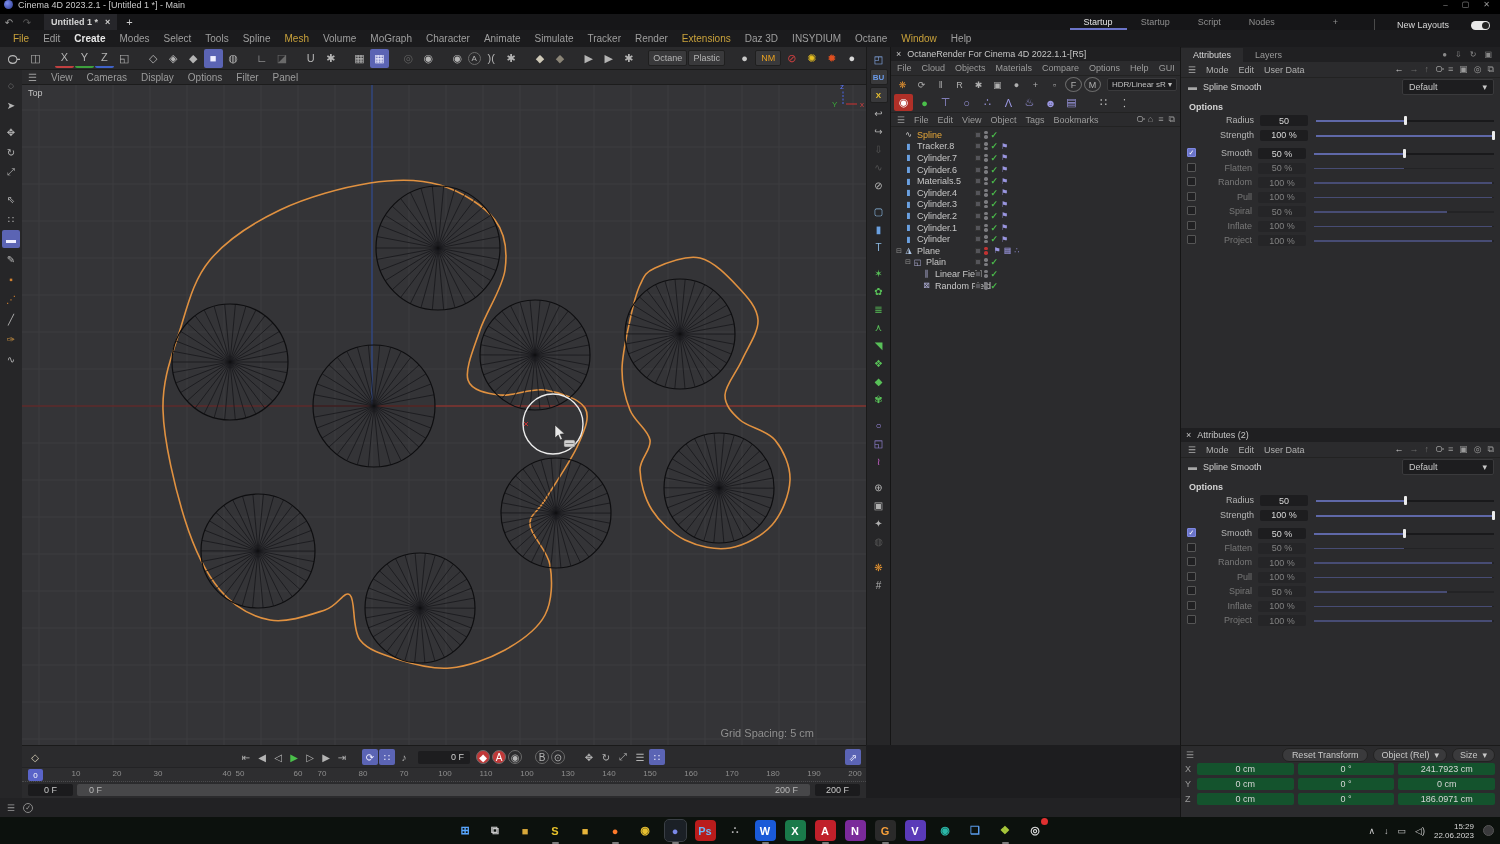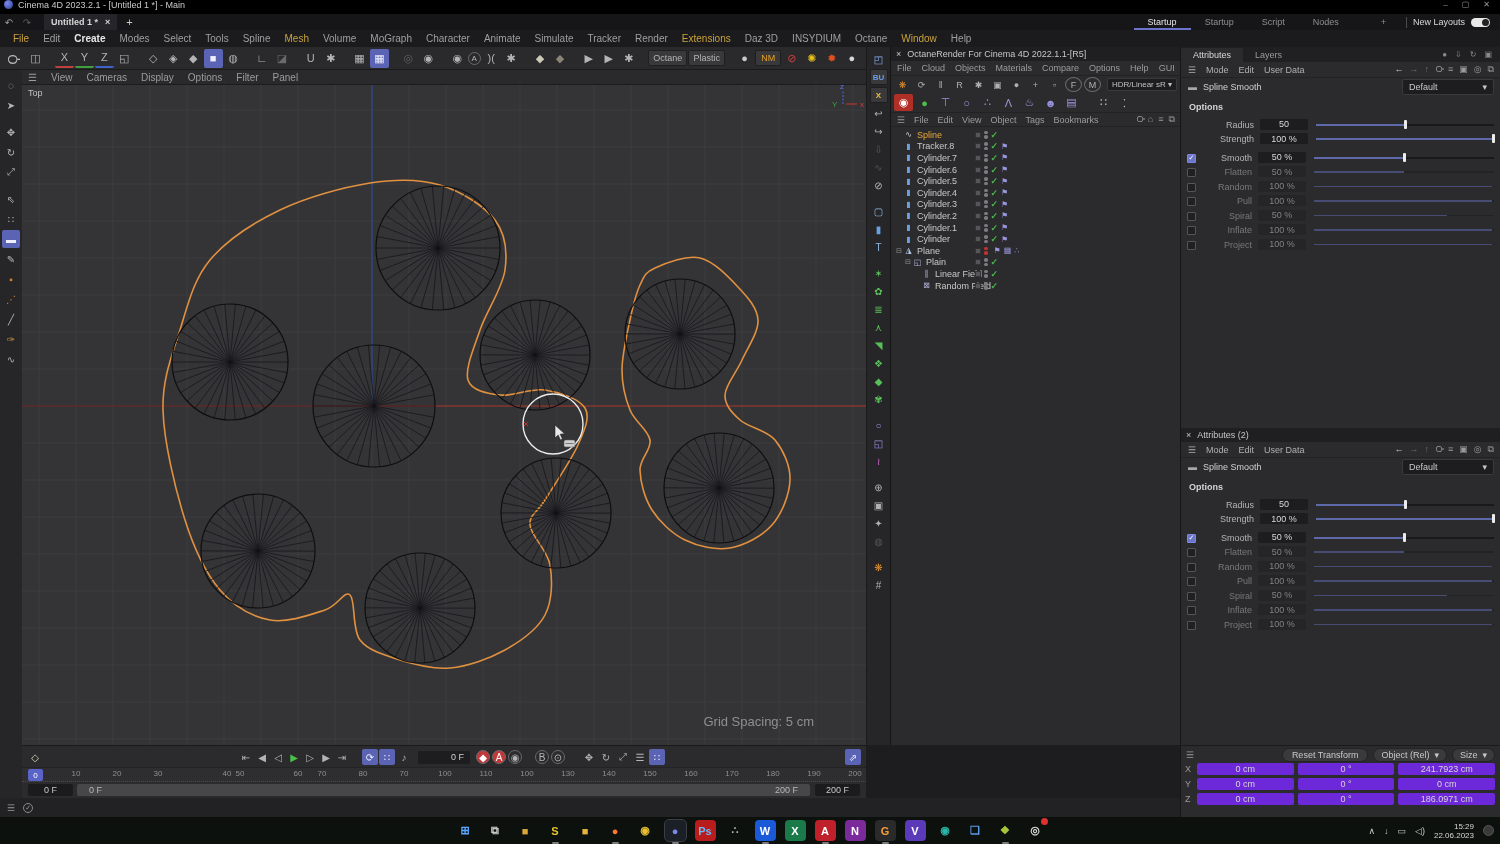--- a/index.html
+++ b/index.html
@@ -7,21 +7,21 @@
 body{font-family:"Liberation Sans",sans-serif;background:#1d1d1f;color:#bdbdbd;font-size:9px;position:relative}
 .abs{position:absolute}
 
 #titlebar{left:0;top:0;width:1500px;height:14px;background:#000;display:flex;align-items:flex-start;font-size:9px;color:#c9c9c9}
 #titlebar .appico{width:9px;height:9px;border-radius:50%;background:radial-gradient(circle at 35% 35%,#7a8cf0,#2c3a8a);margin:0 5px 0 4px}
 #titlebar .wbtns{margin-left:auto;display:flex;gap:14px;padding-right:10px;color:#9a9a9a;font-size:8px}
 #tabbar{left:0;top:14px;width:1500px;height:16px;background:#161618;display:flex;align-items:center;color:#9a9a9a}
 #tabbar .uicon{width:18px;text-align:center;font-size:10px}
 #tabbar .tab{background:#26262a;color:#d6d6d6;height:16px;display:flex;align-items:center;padding:0 7px;margin-left:8px;font-weight:bold;gap:7px}
 #tabbar .addtab{padding:0 9px;font-size:11px;color:#cdcdcd}
-#layouts{margin-left:auto;display:flex;align-items:center;gap:0;height:16px}
+#layouts{margin-left:auto;display:flex;align-items:flex-end;gap:16px;height:16px}
 #layouts .lt{padding:0 14px;color:#8f8f8f;height:16px;display:flex;align-items:center}
 #layouts .lt.on{color:#e4e4e4;box-shadow:inset 0 -2px 0 #6b74c8}
 #layouts .sep{width:1px;height:11px;background:#4a4a4a;margin:0 6px}
 .toggle{width:19px;height:9px;border-radius:5px;background:#e8e8e8;position:relative;margin:0 10px 0 6px}
 .toggle::after{content:"";position:absolute;right:1px;top:1px;width:7px;height:7px;border-radius:50%;background:#222}
 #menubar{left:0;top:30px;width:1500px;height:17px;background:#1b1b1d;display:flex;align-items:center;gap:0;font-size:10px;padding-left:6px}
 #menubar span{padding:0 7px;color:#9f9f9f}
 #menubar span.gold{color:#c9a23b}
 #menubar span.bright{color:#e8e8e8;font-weight:bold}
 
@@ -39,21 +39,21 @@
 #lefttools .tb-sp{height:5px;width:0}
 #rightstrip{left:866px;top:47px;width:24px;height:698px;background:#262628;display:flex;flex-direction:column;align-items:center;padding-top:4px;gap:2px;border-left:1px solid #1a1a1a}
 #rightstrip .ticon{min-width:18px;height:16px;font-size:10px}
 #rightstrip .ticon.txt{padding:0 2px;font-size:8px;font-weight:bold}
 #rightstrip .tb-sp{height:6px;width:0}
 
 #viewport{left:22px;top:70px;width:844px;height:675px;background:#343437}
 #vpmenu{height:15px;background:#2a2a2c;display:flex;align-items:center;gap:14px;padding-left:6px;color:#9c9c9c;font-size:10px;border-bottom:1px solid #1c1c1c}
 #vpcanvas{position:relative;width:844px;height:660px}
 #vp-top-label{position:absolute;left:6px;top:3px;color:#c2c2c2;font-size:9px}
-#vp-grid-label{position:absolute;right:52px;bottom:16px;color:#8f8f8f;font-size:13px}
+#vp-grid-label{position:absolute;right:52px;bottom:6px;color:#8f8f8f;font-size:11px}
 
 #octane{left:890px;top:47px;width:290px;height:698px;background:#2b2b2d;border-left:1px solid #151515;display:flex;flex-direction:column}
 #oc-title{height:14px;background:#1f1f21;display:flex;align-items:center;gap:6px;padding-left:5px;color:#c6c6c6}
 #oc-menu{height:15px;display:flex;align-items:center;gap:10px;padding-left:6px;color:#9c9c9c;border-bottom:1px solid #222}
 #oc-tb1,#oc-tb2{display:flex;align-items:center;gap:2px;padding:1px 3px}
 #oc-tb1 .ticon{min-width:17px;height:15px;font-size:9px;color:#b0b0b0}
 #oc-tb2 .ticon{min-width:19px;height:17px;font-size:11px;color:#9a96e0}
 #oc-dd{margin-left:auto;background:#1d1d1f;border:1px solid #3a3a3c;border-radius:2px;font-size:8px;color:#c0c0c0;padding:1px 4px;white-space:nowrap}
 #om-menu{height:15px;display:flex;align-items:center;gap:9px;padding-left:6px;color:#9c9c9c;border-top:1px solid #222;border-bottom:1px solid #222}
 #om-menu .ricons{margin-left:auto;display:flex;gap:5px;padding-right:5px;color:#9a9a9a}
@@ -74,21 +74,21 @@
 #attrs2{left:1180px;top:428px;width:320px;height:317px;background:#2b2b2d;border-left:1px solid #151515;display:flex;flex-direction:column}
 #ap-tabs{height:15px;background:#202022;display:flex;align-items:flex-end}
 #ap-tabs .atab{padding:2px 12px;color:#9a9a9a}
 #ap-tabs .atab.on{background:#2b2b2d;color:#d8d8d8}
 #ap-tabs .ricons{margin-left:auto;display:flex;gap:8px;padding:0 8px 3px 0;color:#8a8a8a;font-size:8px}
 .ap-menu{height:16px;display:flex;align-items:center;gap:10px;padding-left:7px;color:#b0b0b0;border-bottom:1px solid #222}
 .ap-menu .nav{margin-left:auto;display:flex;gap:6px;padding-right:6px;color:#9a9a9a;font-size:9px}
 .ap-title{height:18px;display:flex;align-items:center;gap:6px;padding-left:7px;color:#d0d0d0}
 .ap-title .dd{margin-left:auto;margin-right:6px;background:#1d1d1f;border:1px solid #3a3a3c;border-radius:2px;padding:2px 6px;width:92px;display:flex;justify-content:space-between;color:#c8c8c8}
 .ap-sect{padding:6px 0 3px 8px;color:#d4d4d4;font-weight:bold}
-.ap-row{height:14.5px;display:flex;align-items:flex-end;padding-right:6px}
+.ap-row{height:14.5px;display:flex;align-items:flex-start;padding-right:6px}
 .ap-row .cb{width:9px;height:9px;border:1px solid #555;background:#202022;margin-left:6px;border-radius:1px;display:flex;align-items:center;justify-content:center;font-size:7px;color:#fff}
 .ap-row .cb.on{background:#6a74c8;border-color:#7d86e0}
 .ap-row .lbl{width:56px;text-align:right;color:#b4b4b4;margin-right:6px}
 .ap-row .lbl.dim{color:#787878}
 .ap-row .val{width:48px;height:11px;background:#1d1d1f;border-radius:2px;color:#d8d8d8;display:flex;align-items:center;justify-content:center}
 .ap-row .val.dim{background:#252527;color:#828282}
 .ap-row .sld{flex:1;height:11px;margin-left:8px;position:relative}
 .sld .trk{position:absolute;left:0;right:0;top:5px;height:2px;background:#19191b}
 .sld .fill{position:absolute;left:0;top:5px;height:2px;background:#5f68a8}
 .sld .hnd{position:absolute;top:1px;width:3px;height:9px;background:#ececec;border-radius:1px}
@@ -96,21 +96,21 @@
 .sld.thin .fill{background:#474c74;height:1.5px}
 .noCk{width:17px}
 
 #coords{left:1180px;top:745px;width:320px;height:72px;background:#2b2b2d;border-left:1px solid #151515;border-top:1px solid #1a1a1a}
 #co-head{height:15px;display:flex;align-items:center;gap:5px;padding:2px 5px 0 5px}
 #co-head .burger{color:#9a9a9a;margin-right:auto}
 .co-btn{background:#3a3a3c;border:1px solid #222;border-radius:7px;padding:1px 9px;color:#c8c8c8}
 .co-dd{background:#3a3a3c;border:1px solid #222;border-radius:7px;padding:1px 7px;color:#c8c8c8;display:flex;gap:5px;align-items:center}
 .co-row{height:14px;display:flex;align-items:center;gap:4px;padding:0 5px 0 4px;margin-top:1px}
 .co-row .ax{width:8px;color:#9a9a9a}
-.co-row .cf{flex:1;height:12px;background:#6d28d9;border-radius:2px;color:#d6d6d6;display:flex;align-items:center;justify-content:center}
+.co-row .cf{flex:1;height:12px;background:#14532d;border-radius:2px;color:#d6d6d6;display:flex;align-items:center;justify-content:center}
 
 #timeline{left:22px;top:745px;width:844px;height:53px;background:#2b2b2d;border-top:1px solid #1a1a1a}
 #tl-controls{position:absolute;left:0;top:2px;width:844px;height:18px;display:flex;align-items:center}
 #tl-controls .ticon{min-width:16px;height:16px;font-size:10px}
 #tl-controls .ticon.round{width:14px;height:14px;min-width:14px}
 #tl-cur{width:52px;height:13px;background:#1d1d1f;border-radius:2px;color:#d0d0d0;display:flex;align-items:center;justify-content:flex-end;padding-right:6px;margin:0 6px}
 #tl-ruler{position:absolute;left:0;top:21px;width:844px;height:15px;background:#2e2e30;border-top:1px solid #232325;border-bottom:1px dotted #4a4a4c}
 #tl-ruler .tick{position:absolute;top:1px;transform:translateX(-50%);color:#8e8e8e;font-size:8px}
 #tl-playhead{position:absolute;left:6px;top:1px;width:15px;height:12px;background:#5a64c8;border-radius:2px;color:#fff;font-size:8px;display:flex;align-items:center;justify-content:center}
 #tl-range{position:absolute;left:0;top:37px;width:844px;height:15px}
@@ -468,21 +468,21 @@
             <i></i>
             <i></i>
           </span>
           <span class="gcheck">✓</span>
           <span class="ttag">⚑</span>
         </span>
       </div>
       <div class="torow" style="padding-left: 4px;">
         <span class="exp"></span>
         <span class="tico" style="color: rgb(106, 160, 224);">▮</span>
-        <span class="tname">Cylinder.5</span>
+        <span class="tname">Materials.5</span>
         <span class="tocols">
           <span class="laysq"></span>
           <span class="vdots">
             <i></i>
             <i></i>
           </span>
           <span class="gcheck">✓</span>
           <span class="ttag">⚑</span>
         </span>
       </div>

